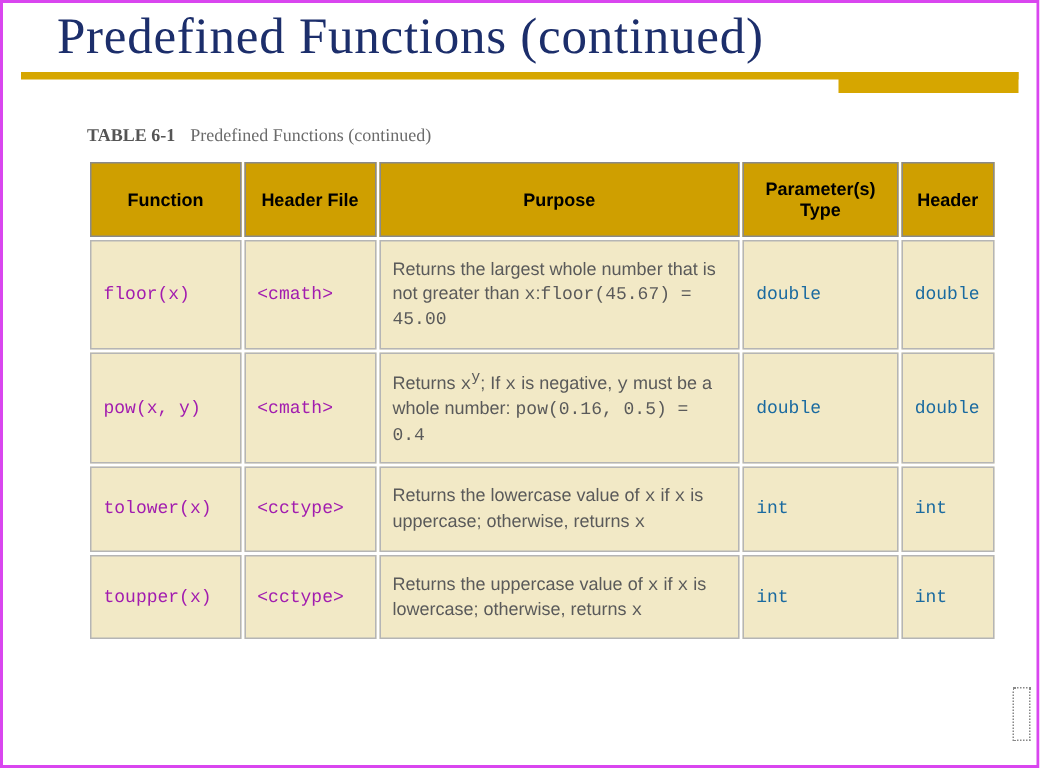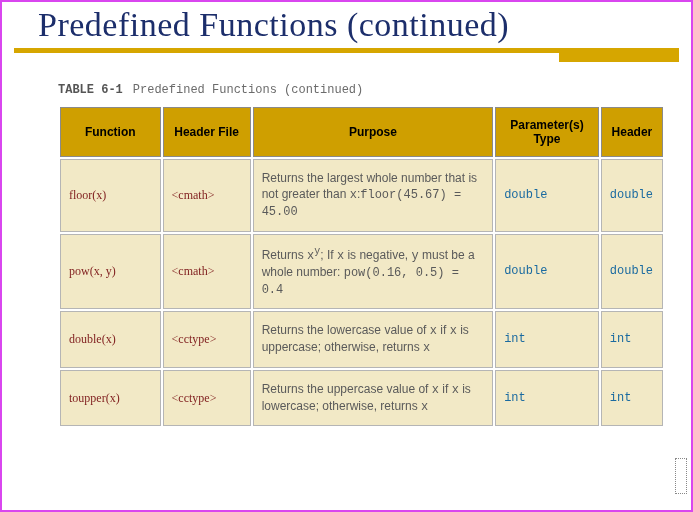--- a/index.html
+++ b/index.html
@@ -46,21 +46,21 @@
     height: 14px;
     width: 120px;
     background: #d6a600;
   }
 
   .content {
     padding: 30px 26px 0 56px;
   }
 
   .table-caption {
-    font-family: Liberation Mono, monospace;
+    font-family: Liberation Serif, serif;
     font-size: 12px;
     color: #6b6b6b;
     margin-bottom: 8px;
   }
   .table-caption .cap-strong {
     font-weight: bold;
     color: #555;
     margin-right: 10px;
   }
 
@@ -85,22 +85,22 @@
   .pftable td {
     background: #f2e9c6;
     padding: 10px 8px;
     vertical-align: middle;
     font-size: 12px;
     color: #5a5a5a;
     border: 1px solid #b5b5b5;
     line-height: 1.35;
   }
   .pftable td.mono, .pftable .mono {
-    font-family: Liberation Serif, serif;
-    color: #7f1d1d;
+    font-family: Liberation Mono, monospace;
+    color: #a21caf;
     font-size: 12px;
   }
   .pftable td.type {
     font-family: "Courier New", Courier, monospace;
     color: #1a6aa0;
     font-size: 12px;
   }
   .purpose .mono-inline {
     font-family: "Courier New", Courier, monospace;
     color: #5a5a5a;
@@ -164,21 +164,21 @@
           <td class="type">double</td>
         </tr>
         <tr>
           <td class="mono">pow(x, y)</td>
           <td class="mono">&lt;cmath&gt;</td>
           <td class="purpose">Returns <span class="mono-inline">x<sup>y</sup></span>; If <span class="mono-inline">x</span> is negative, <span class="mono-inline">y</span> must be a whole number: <span class="mono-inline">pow(0.16, 0.5) = 0.4</span></td>
           <td class="type">double</td>
           <td class="type">double</td>
         </tr>
         <tr>
-          <td class="mono">double(x)</td>
+          <td class="mono">tolower(x)</td>
           <td class="mono">&lt;cctype&gt;</td>
           <td class="purpose">Returns the lowercase value of <span class="mono-inline">x</span> if <span class="mono-inline">x</span> is uppercase; otherwise, returns <span class="mono-inline">x</span></td>
           <td class="type">int</td>
           <td class="type">int</td>
         </tr>
         <tr>
           <td class="mono">toupper(x)</td>
           <td class="mono">&lt;cctype&gt;</td>
           <td class="purpose">Returns the uppercase value of <span class="mono-inline">x</span> if <span class="mono-inline">x</span> is lowercase; otherwise, returns <span class="mono-inline">x</span></td>
           <td class="type">int</td>

